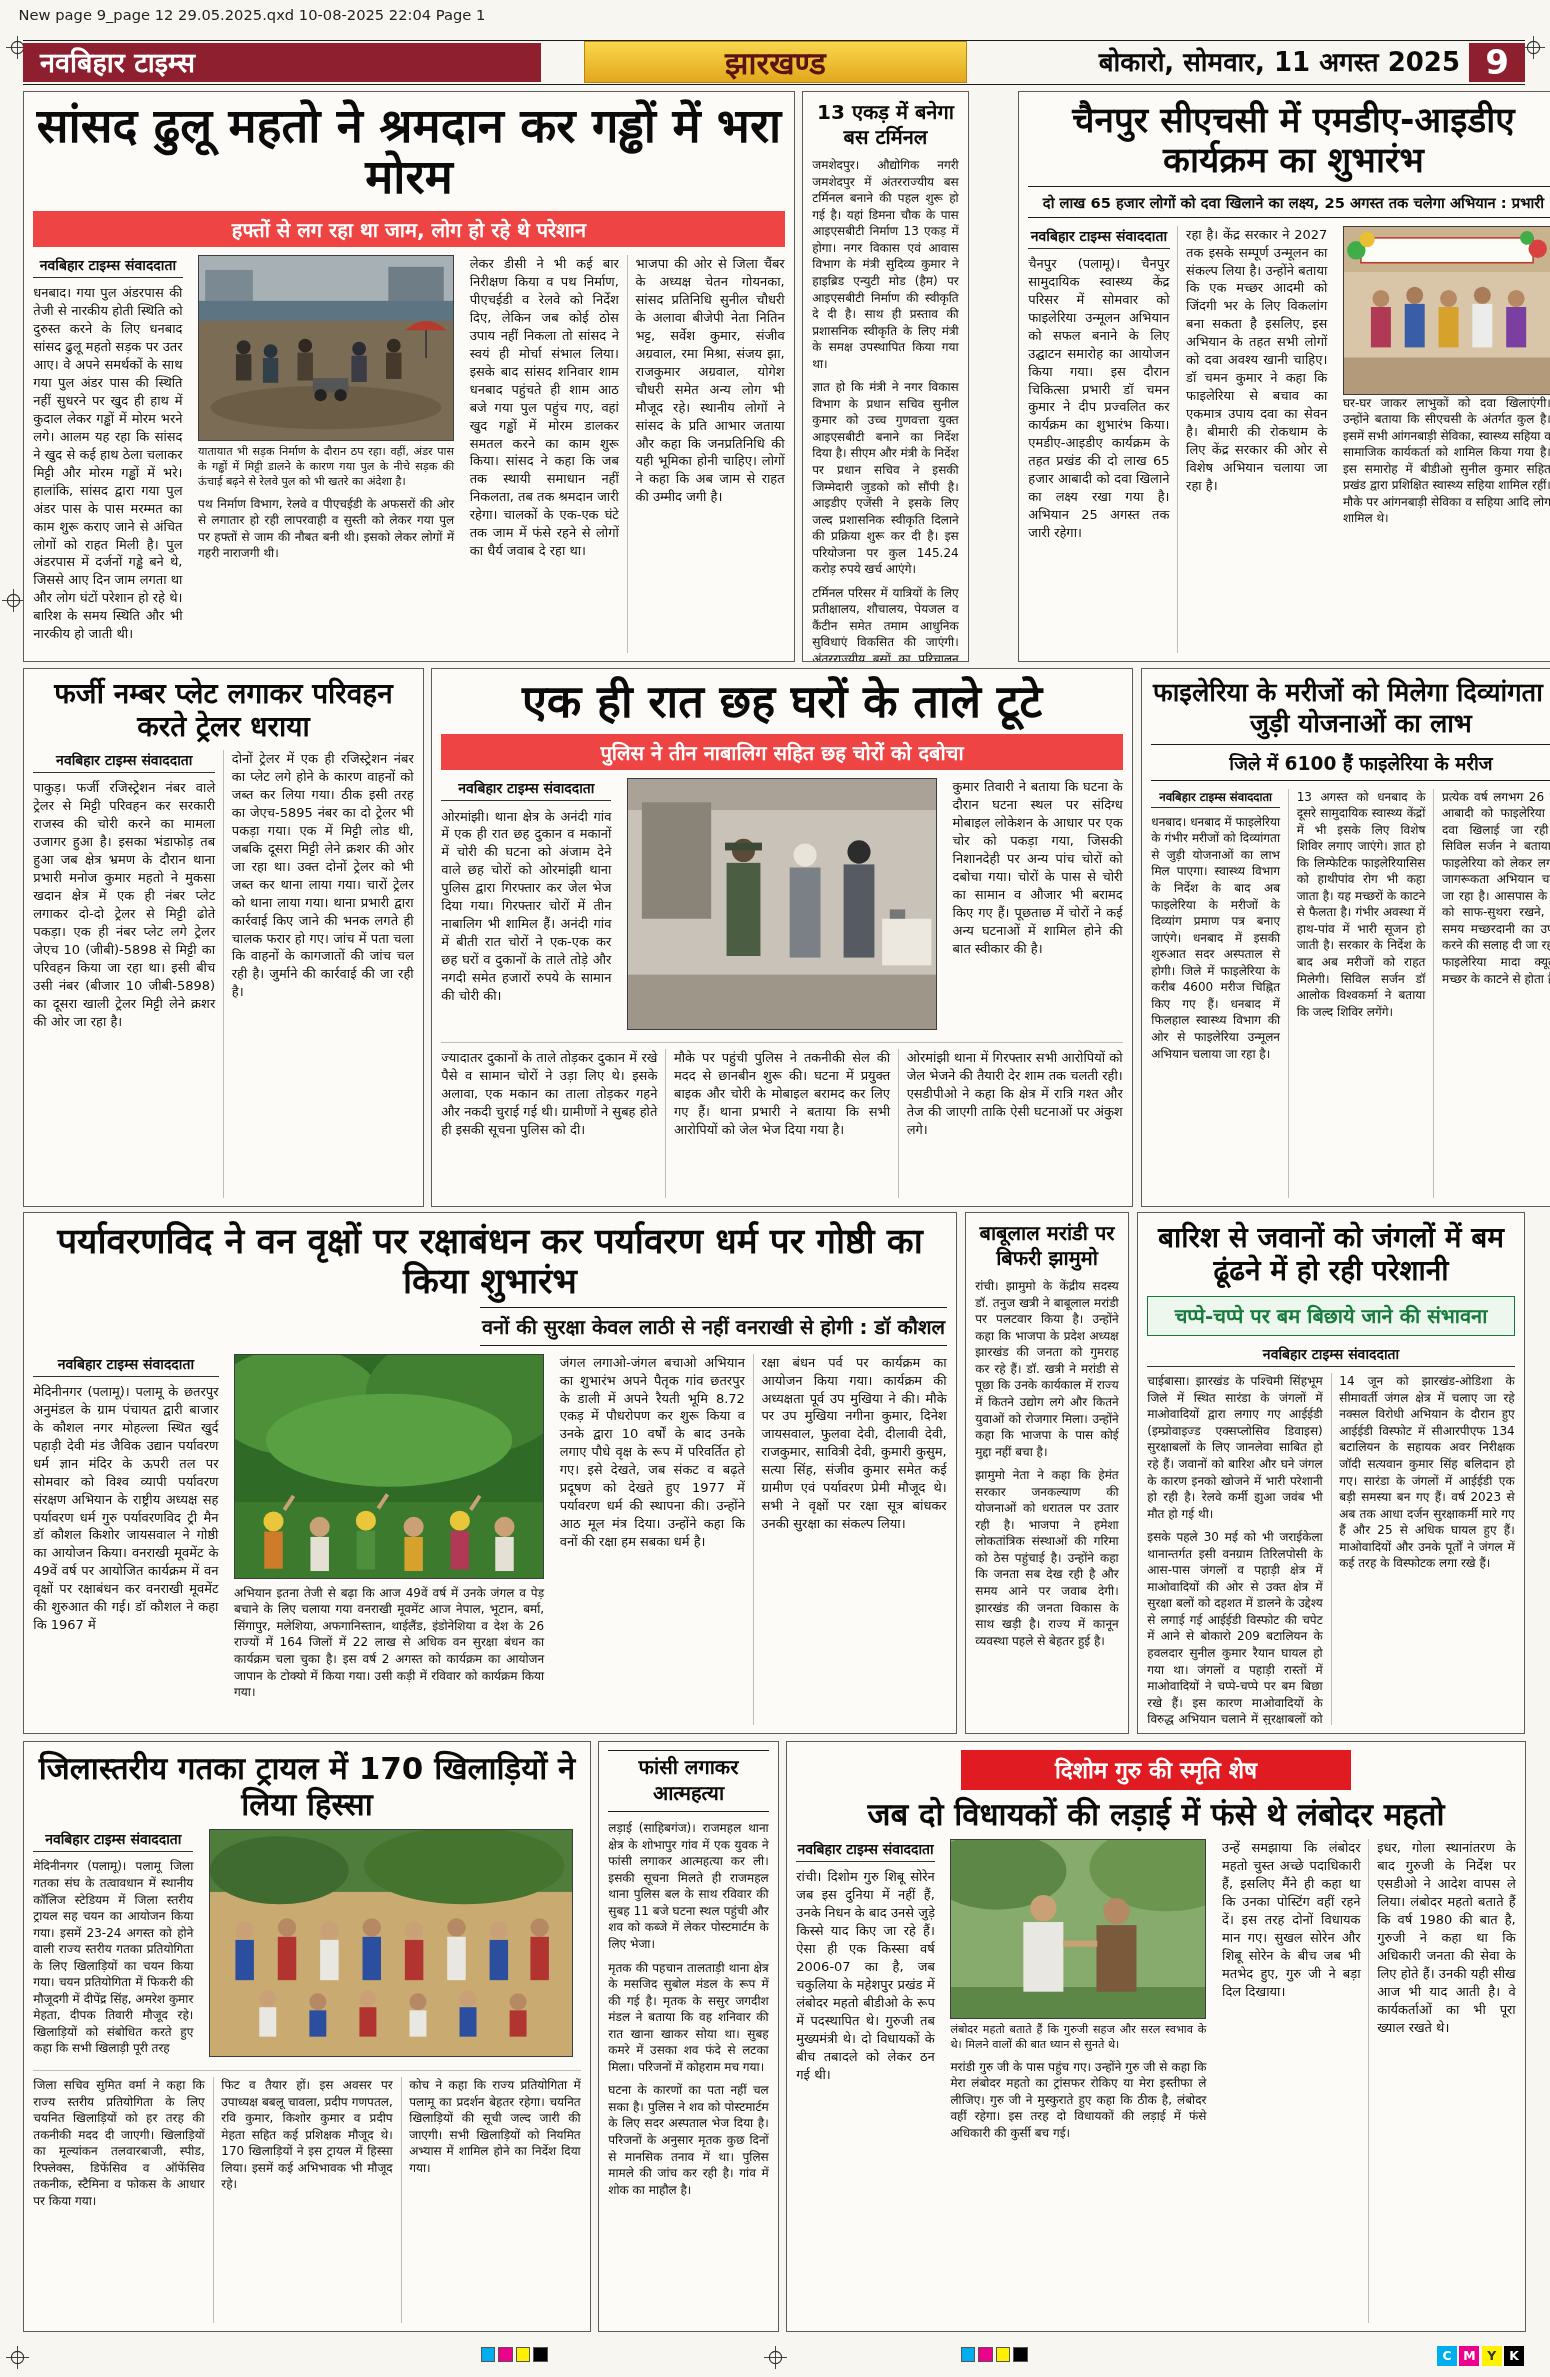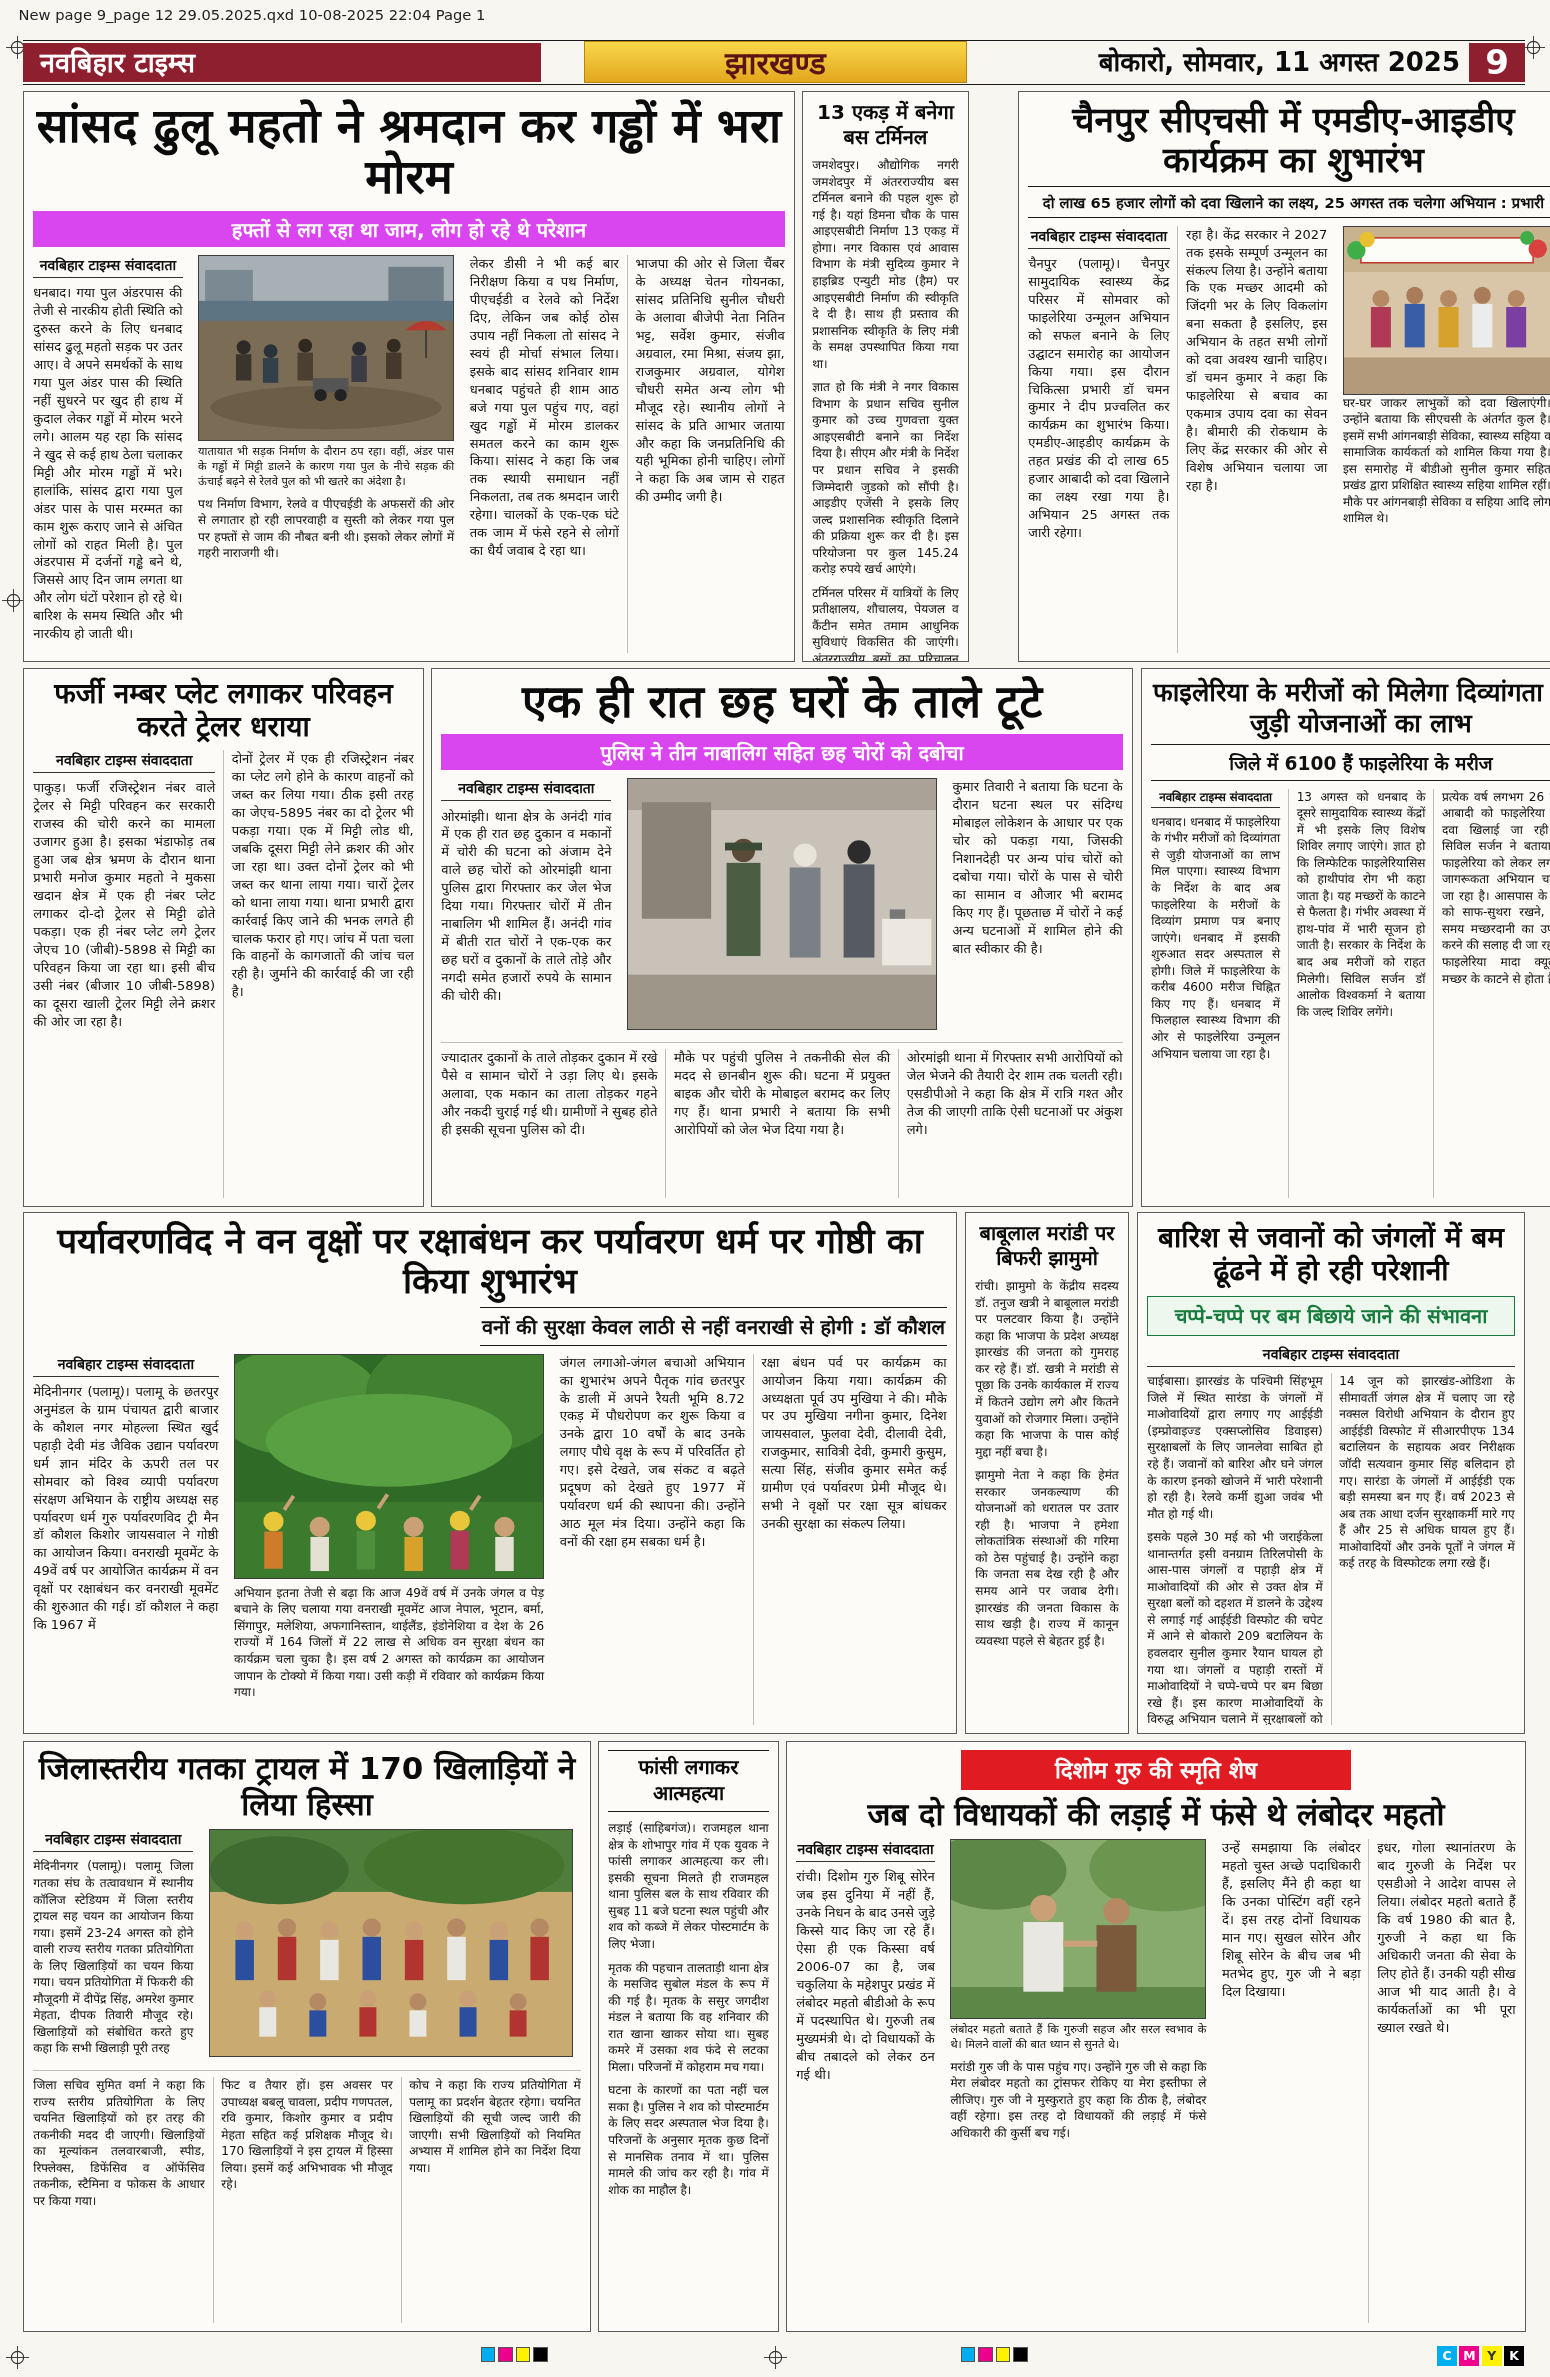--- a/index.html
+++ b/index.html
@@ -23,21 +23,21 @@
   .article{position:absolute;border:0.8px solid #5c5c5c;background:#fcfbf7;box-sizing:border-box;
         padding:7.8px 9.3px;overflow:hidden;display:flex;flex-direction:column;}
   .hl{font-weight:bold;text-align:center;margin:0 0 6.2px;color:#0b0b0b;}
   .hl-60{font-size:47px;line-height:1.1;}
   .hl-56{font-size:45px;line-height:1.1;}
   .hl-46{font-size:35px;line-height:1.15;}
   .hl-40{font-size:31px;line-height:1.18;}
   .hl-36{font-size:28px;line-height:1.2;}
   .hl-33{font-size:25.6px;line-height:1.2;}
   .hl-27{font-size:20px;line-height:1.28;}
-  .redbar{background:#d946ef;color:#fff;font-weight:bold;text-align:center;font-size:20px;
+  .redbar{background:#ef4444;color:#fff;font-weight:bold;text-align:center;font-size:20px;
         padding:4.7px 3.1px;margin:1.6px 0 7.8px;}
   .ruled{border-top:1.6px solid #1c1c1c;border-bottom:1.6px solid #1c1c1c;text-align:center;
         font-weight:bold;padding:4.7px 1.6px;margin:0 0 7.8px;}
   .greenbox{border:1.6px solid #157a3b;background:#eef7ee;color:#157a3b;font-weight:bold;
         text-align:center;font-size:20px;padding:6.2px 3.1px;margin:1.6px 0 7.8px;line-height:1.3;}
   .kicker-red{background:#e11b22;color:#fff;font-weight:bold;text-align:center;font-size:22.5px;
         padding:4.7px 7.8px;margin:0 auto 6.2px;width:52%;}
   .byline{font-size:14px;font-weight:bold;text-align:center;margin:0 0 6.2px;padding-bottom:3.1px;
         border-bottom:1.2px solid #333;}
   .body-text{font-size:13px;line-height:1.38;text-align:justify;margin:0 0 7px;}

